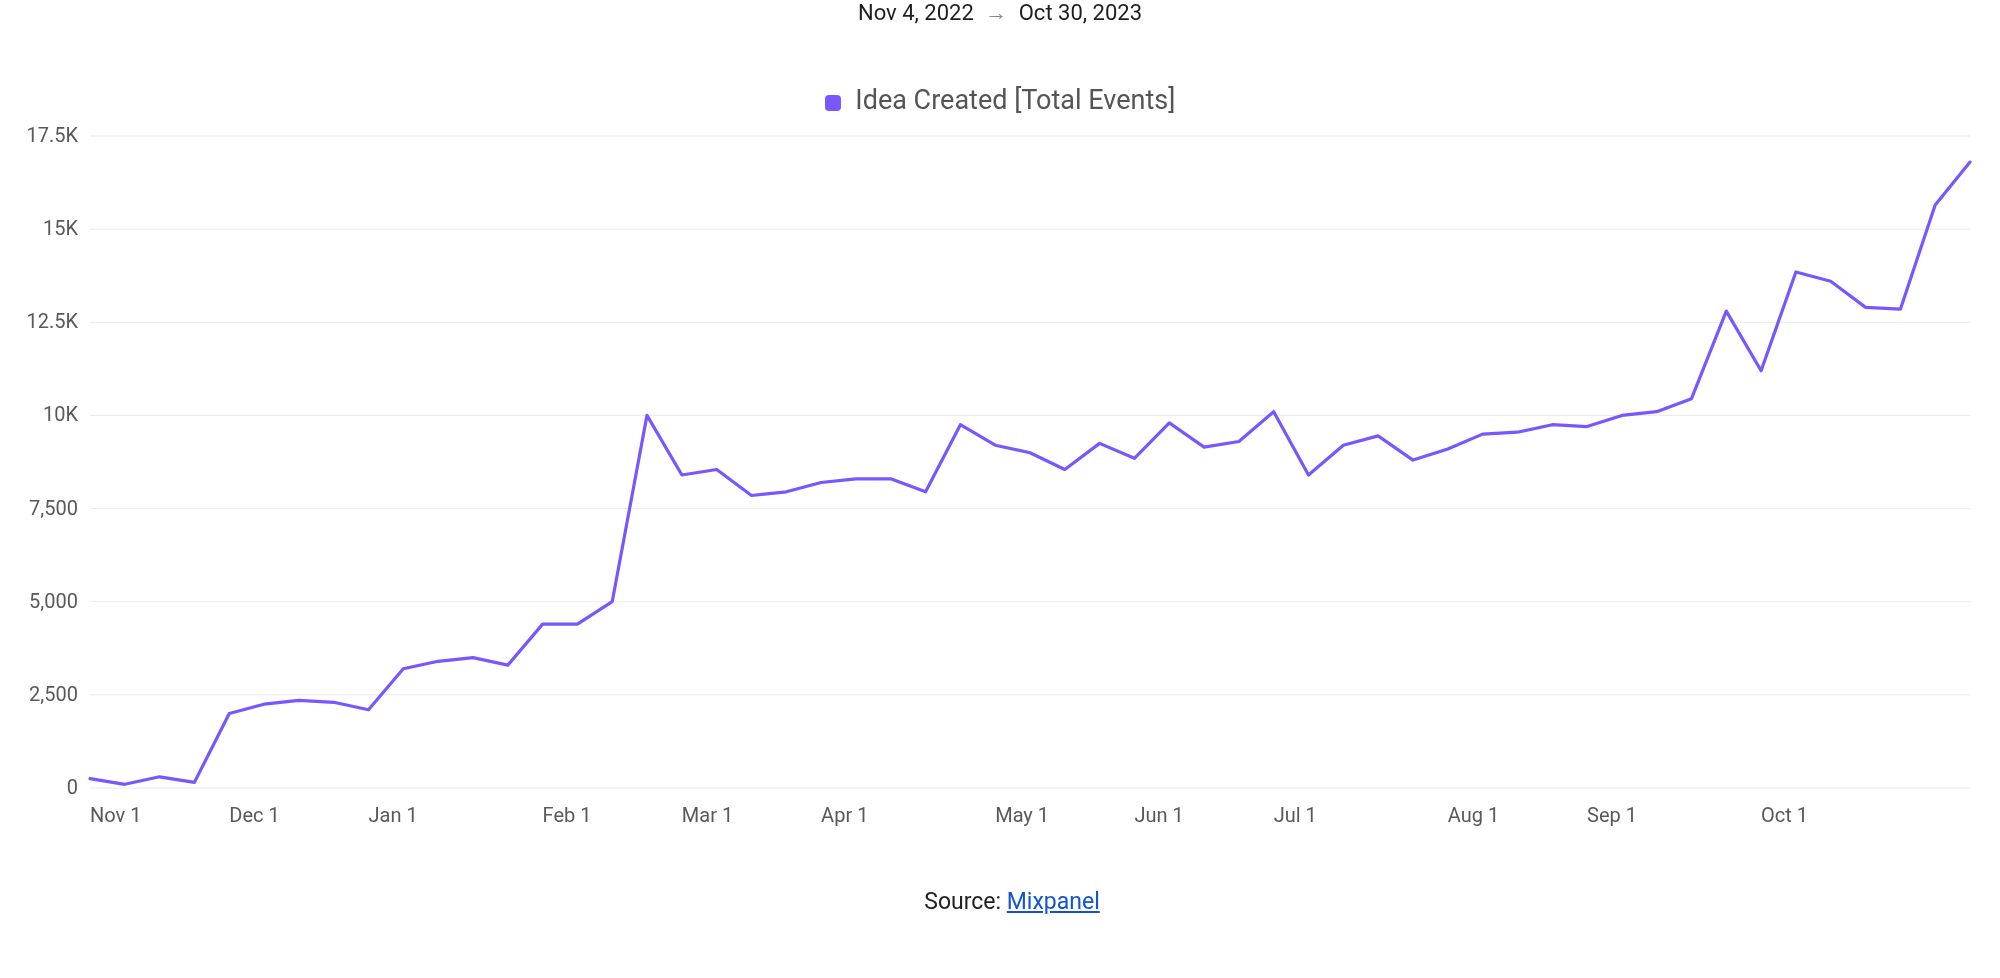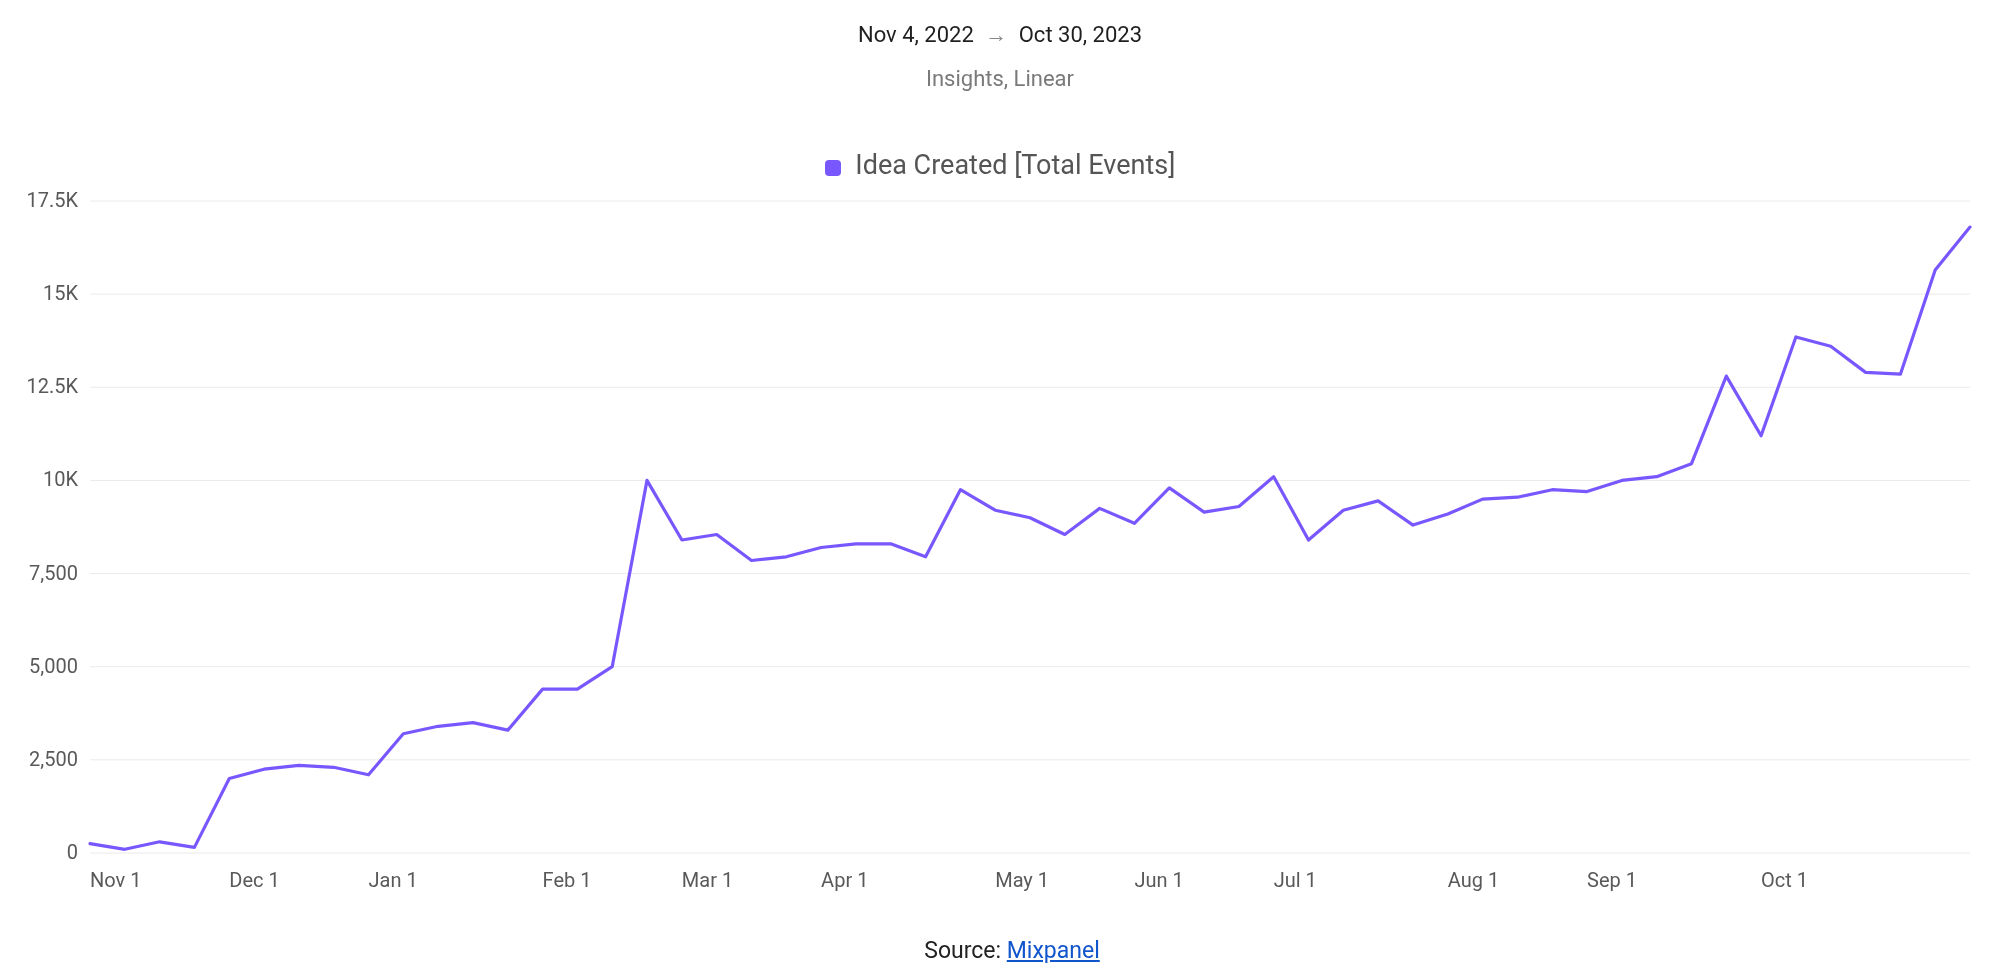--- a/index.html
+++ b/index.html
@@ -6,21 +6,20 @@
     margin: 0;
     padding: 0;
     width: 2000px;
     height: 978px;
     background: #ffffff;
     font-family: -apple-system, BlinkMacSystemFont, "Segoe UI", Roboto, "Helvetica Neue", Arial, sans-serif;
     color: #333;
   }
   .header {
     text-align: center;
-    padding-top: 22px;
   }
   .date-range {
     font-size: 22px;
     color: #1f1f1f;
     font-weight: 400;
   }
   .date-range .arrow {
     color: #888;
     margin: 0 6px;
   }
@@ -45,21 +44,21 @@
     margin-right: 8px;
   }
   .chart-wrap {
     position: relative;
     margin: 4px 20px 0 20px;
   }
   .source {
     text-align: center;
     font-size: 23px;
     color: #222;
-    margin-top: 28px;
+    margin-top: 44px;
     padding-left: 24px;
   }
   .source a {
     color: #1155cc;
     text-decoration: underline;
   }
   .series-line {
     fill: none;
     stroke-width: 3.2;
     stroke-linejoin: round;
@@ -68,21 +67,20 @@
 </style>
 </head>
 <body>
 
 <div class="header">
   <div class="date-range">
     <span>Nov 4, 2022</span>
     <span class="arrow">→</span>
     <span>Oct 30, 2023</span>
   </div>
-  <div class="subtitle">Insights, Linear</div>
 </div>
 
 <div class="legend">
   <span class="legend-swatch" style="background:#7957ff"></span>
   <span>Idea Created [Total Events]</span>
 </div>
 
 <div class="chart-wrap">
   <svg id="chart-svg" width="1960" height="720">
       <line x1="70" x2="1950" y1="668" y2="668" class="grid" stroke="#eaeaea"></line>

